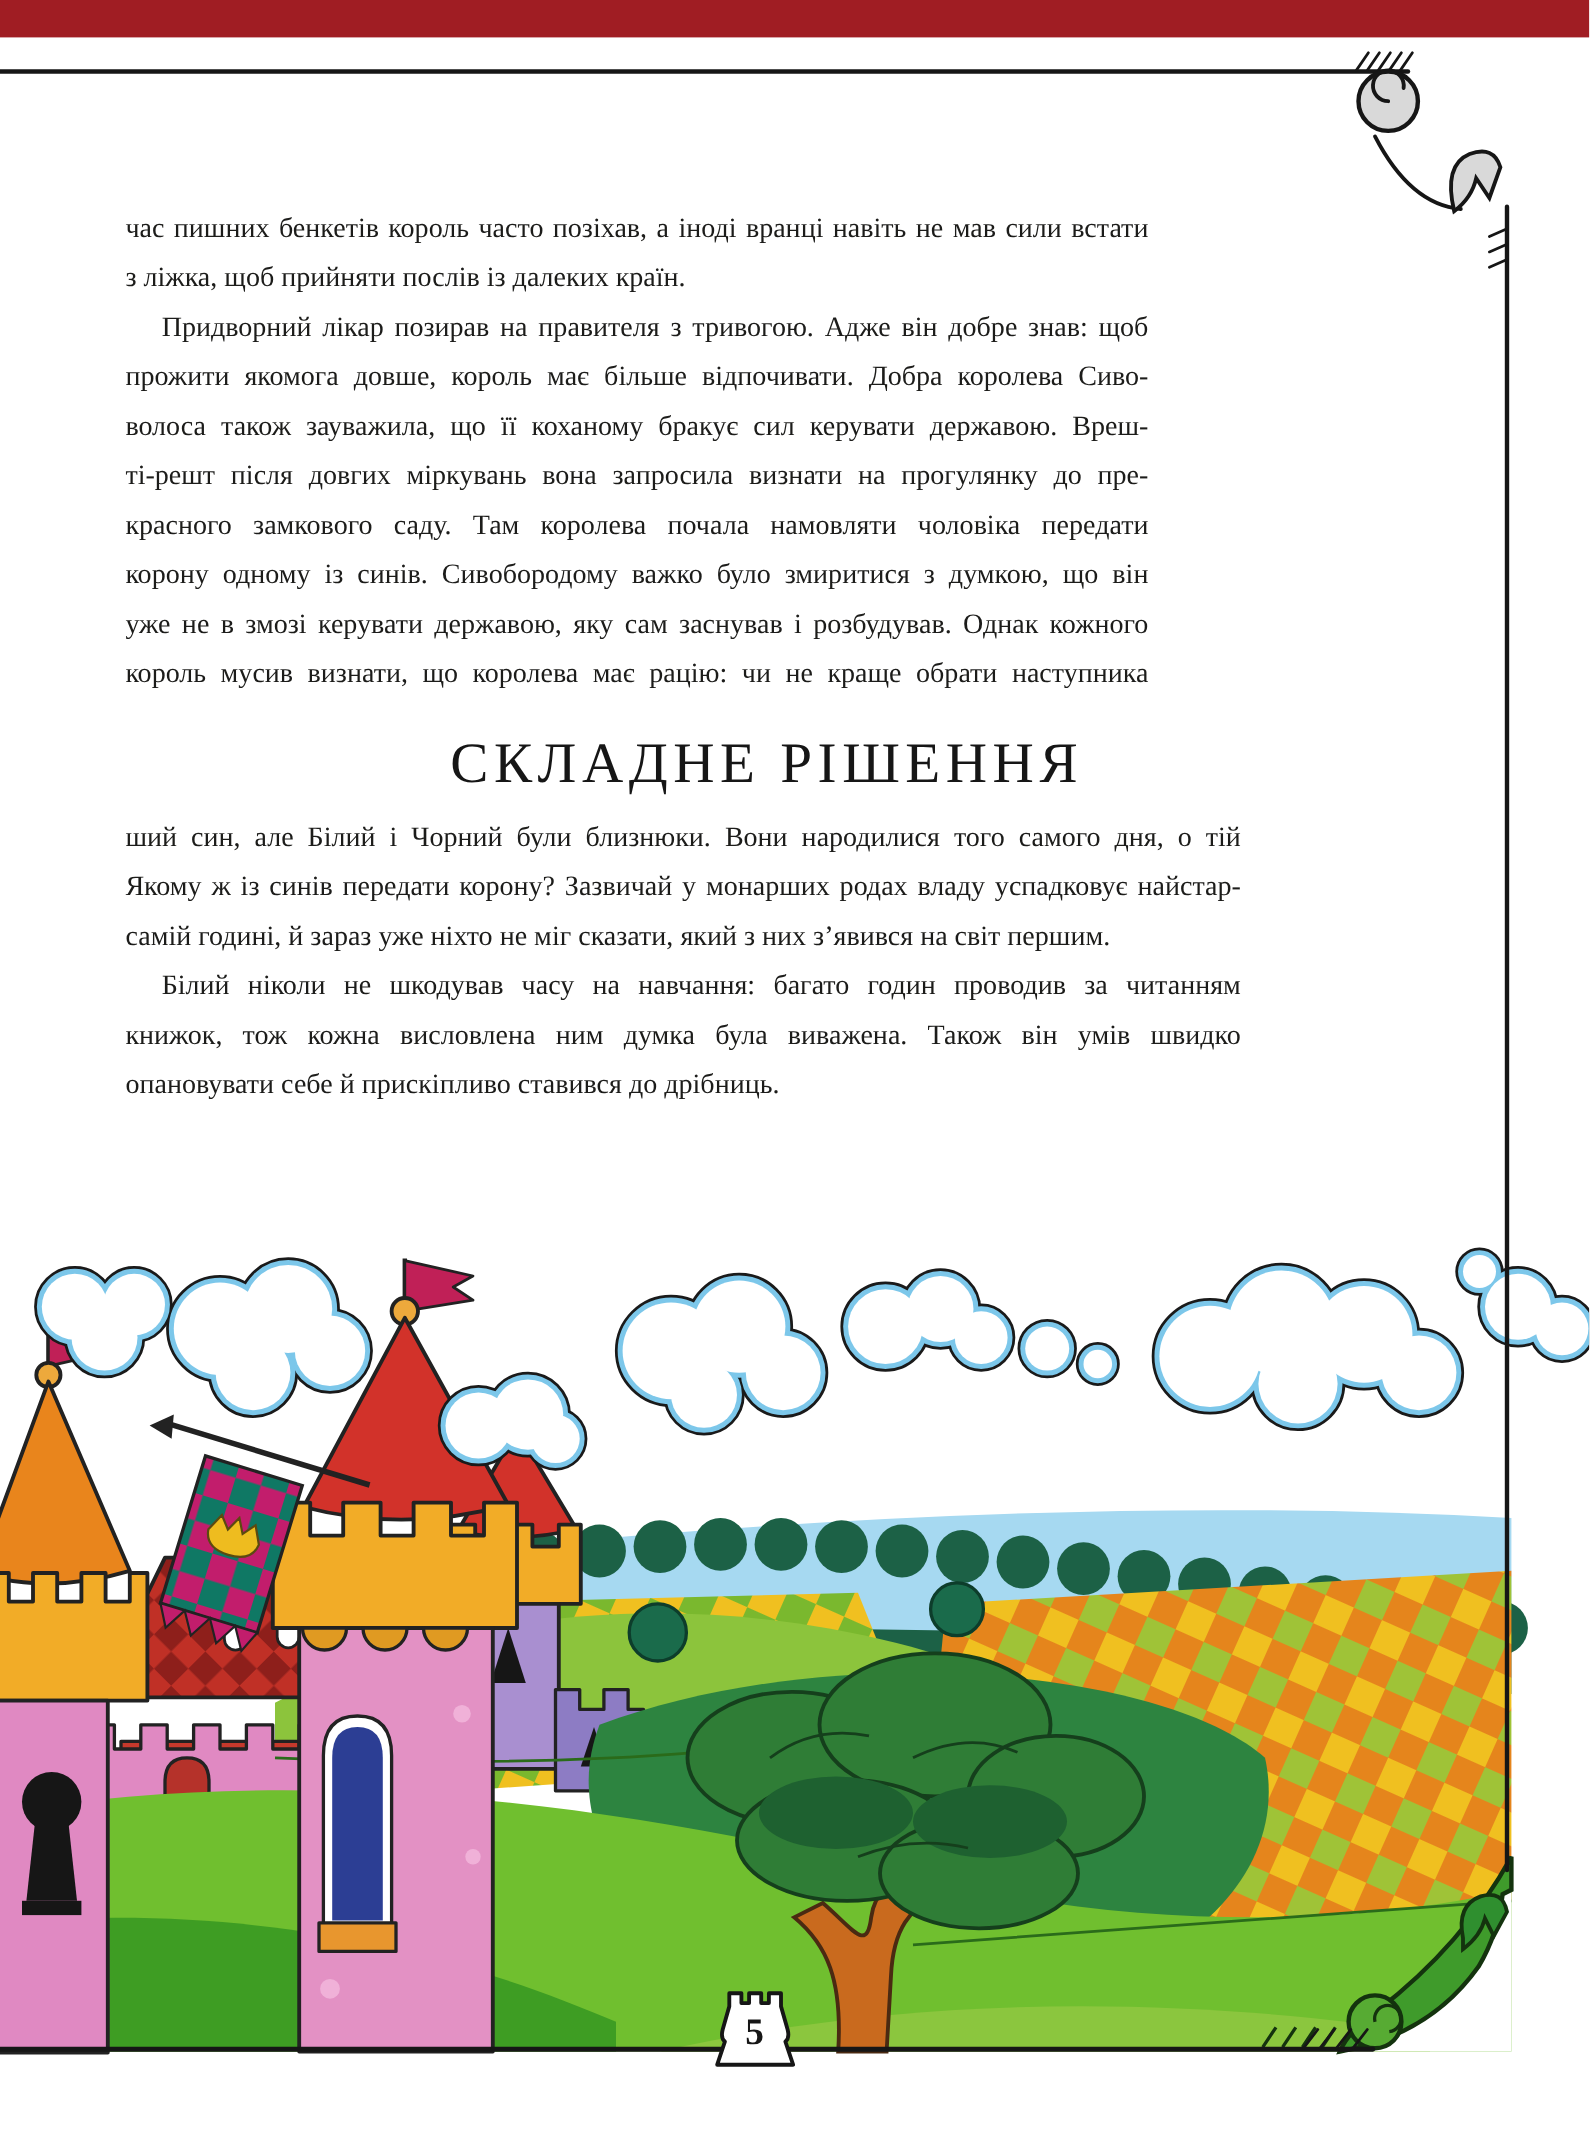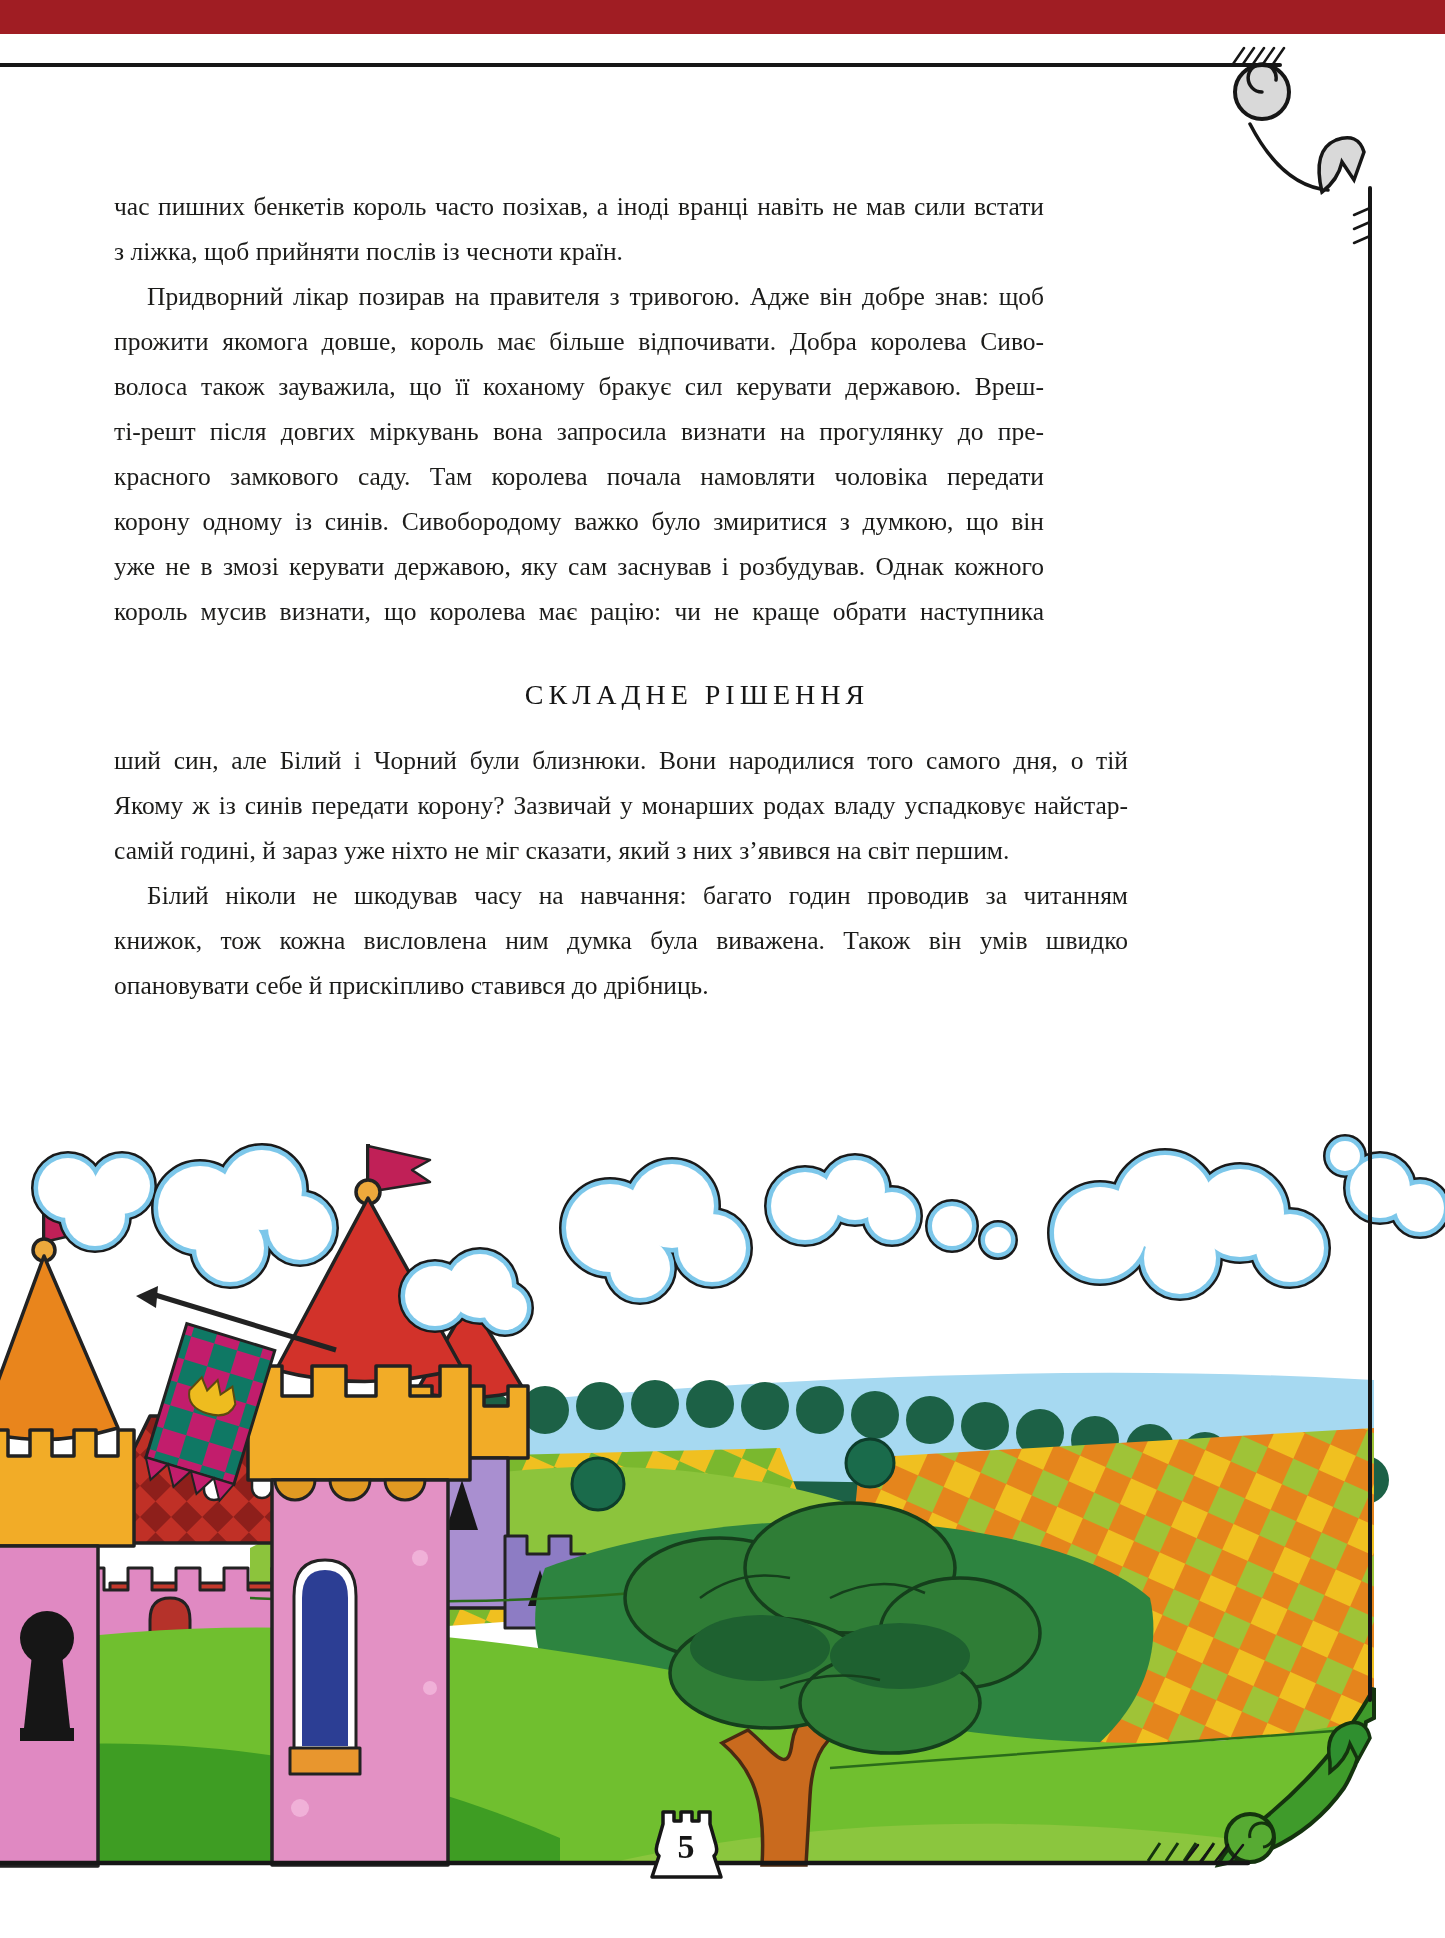--- a/index.html
+++ b/index.html
@@ -6,21 +6,21 @@
   .page{position:relative;width:1445px;height:1938px;background:#fff;overflow:hidden;
         font-family:"Liberation Serif", serif;color:#1c1c1a;}
   .topbar{position:absolute;left:0;top:0;width:1445px;height:34px;background:#a01d23;}
   .textcol{position:absolute;left:114px;top:184px;width:1016px;}
   .line{height:45px;line-height:45px;font-size:25.5px;text-align:justify;text-align-last:justify;
         overflow:hidden;white-space:nowrap;}
   .b1 .line{width:930px;}
   .b2 .line{width:1014px;}
   .line.last{text-align-last:left;}
   .line.ind{text-indent:33px;}
-  .heading{margin:30px 0 12px 0;width:1166px;height:62px;line-height:62px;font-size:28px;
+  .heading{margin:30px 0 12px 0;width:1166px;height:62px;line-height:62px;font-size:52px;
            font-weight:normal;letter-spacing:5px;text-align:center;color:#161616;
            font-family:"Liberation Serif", serif;}
   svg{display:block;}
   .illus{position:absolute;left:0;top:1128px;}
   .frame{position:absolute;left:0;top:0;}
   .pA{stroke:#1a1a1a;stroke-width:14;fill:none;}
   .pB{stroke:#7cc7ea;stroke-width:9;fill:none;}
   .pC{fill:#ffffff;stroke:none;}
   .pagenum{font-family:"Liberation Serif", serif;font-weight:bold;font-size:34px;fill:#161616;}
 </style>
@@ -276,21 +276,21 @@
     </g>
     <g>
       <path d="M652,1877 L659,1856 Q655,1853 657,1845 L663,1824 L663,1812 L674,1812 L674,1821 L681,1821 L681,1812 L692,1812 L692,1821 L699,1821 L699,1812 L710,1812 L710,1824 L716,1845 Q718,1853 714,1856 L721,1877 Z" fill="#ffffff" stroke="#161616" stroke-width="3.5" stroke-linejoin="round"></path>
       <text class="pagenum" x="686" y="1858" text-anchor="middle">5</text>
     </g>
   </svg>
 
   <main class="textcol">
     <div class="b1">
       <div class="line j">час пишних бенкетів король часто позіхав, а іноді вранці навіть не мав сили встати</div>
-      <div class="line last">з ліжка, щоб прийняти послів із чесноти країн.</div>
+      <div class="line last">з ліжка, щоб прийняти послів із далеких країн.</div>
       <div class="line j ind">Придворний лікар позирав на правителя з тривогою. Адже він добре знав: щоб</div>
       <div class="line j">прожити якомога довше, король має більше відпочивати. Добра королева Сиво-</div>
       <div class="line j">волоса також зауважила, що її коханому бракує сил керувати державою. Вреш-</div>
       <div class="line j">ті-решт після довгих міркувань вона запросила визнати на прогулянку до пре-</div>
       <div class="line j">красного замкового саду. Там королева почала намовляти чоловіка передати</div>
       <div class="line j">корону одному із синів. Сивобородому важко було змиритися з думкою, що він</div>
       <div class="line j">уже не в змозі керувати державою, яку сам заснував і розбудував. Однак кожного</div>
       <div class="line j">король мусив визнати, що королева має рацію: чи не краще обрати наступника</div>
     </div>
 

